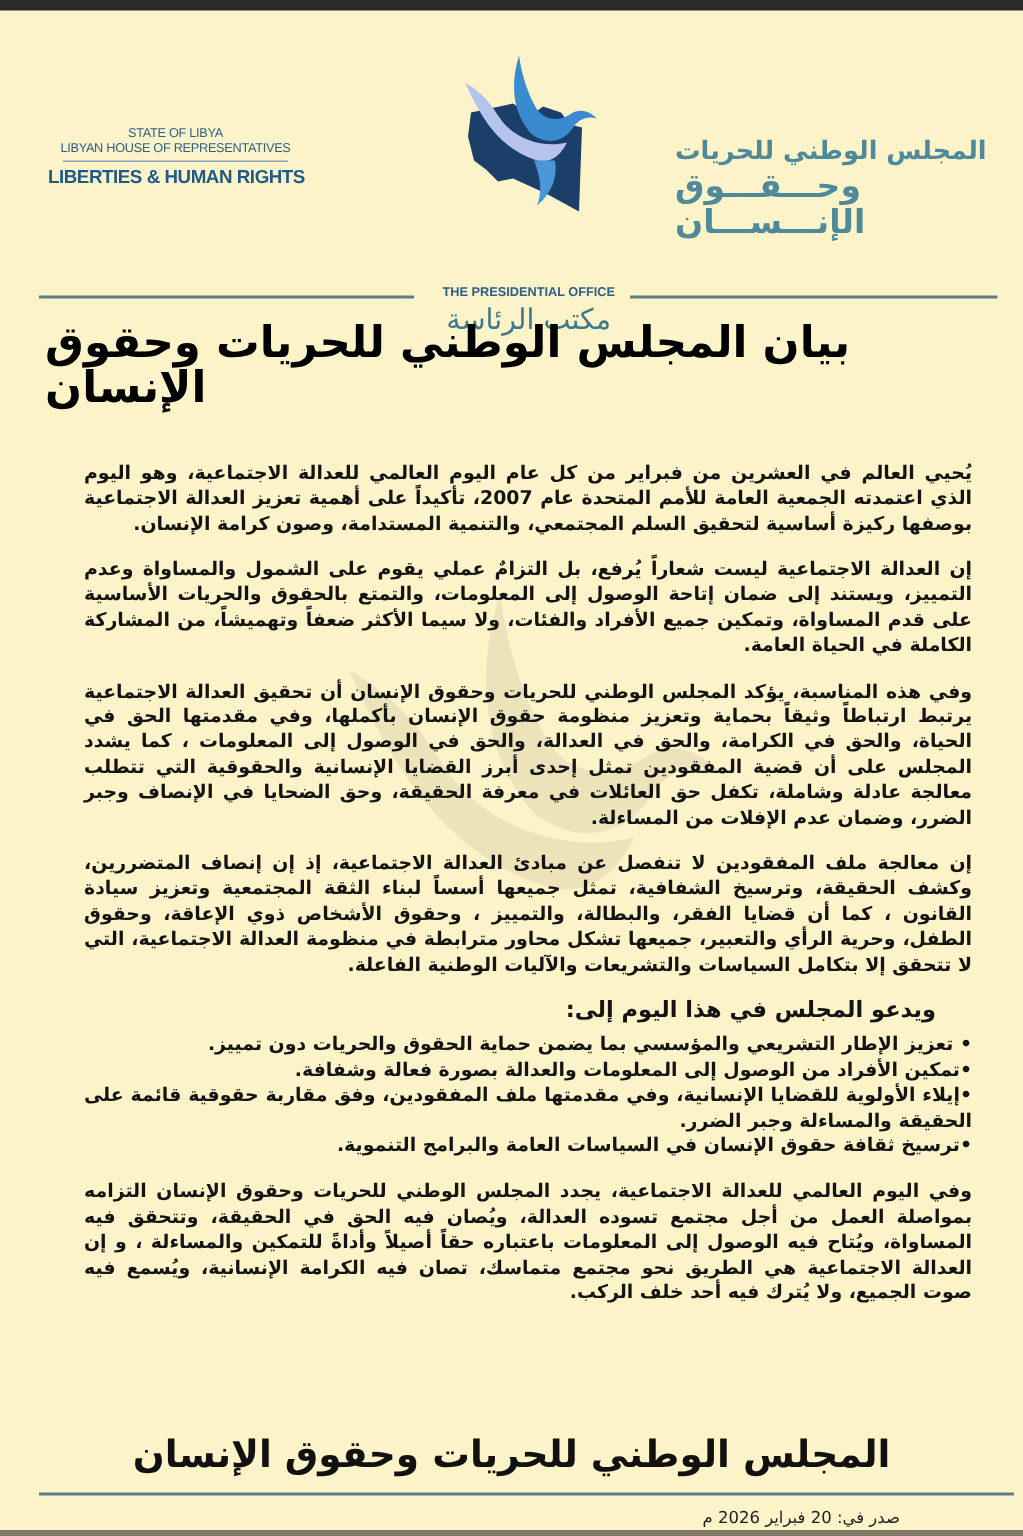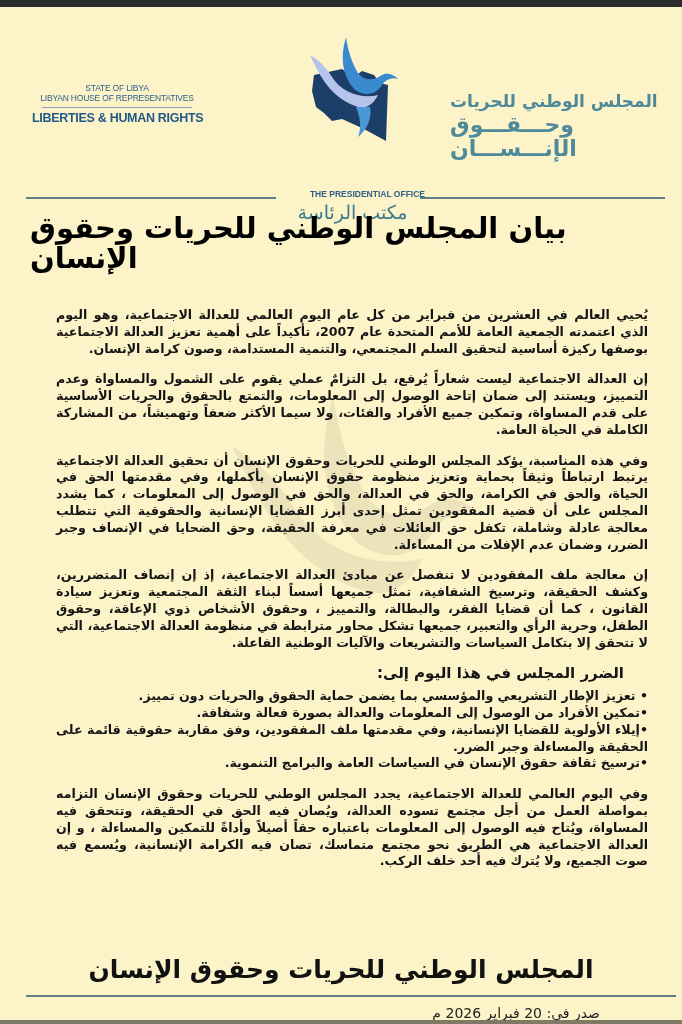--- a/index.html
+++ b/index.html
@@ -13,32 +13,32 @@
   .header { position:absolute; left:0; top:7px; width:682px; height:140px; }
   .en-block { position:absolute; left:22px; top:76px; width:190px; text-align:center; color:#1f5a87; }
   .en-small { font-family:"Liberation Sans", sans-serif; font-size:8.5px; line-height:10px; letter-spacing:-0.2px; color:#2c5f8a; }
   .en-rule { width:150px; height:1px; background:#8aa4b8; margin:4px auto 3px auto; }
   .en-big { font-family:"Liberation Sans", sans-serif; font-size:12.5px; font-weight:bold; line-height:14px; text-align:left; padding-left:10px; color:#1f5a87; letter-spacing:-0.3px; }
   .ar-block { position:absolute; right:22px; top:82px; width:210px; text-align:left; direction:rtl; color:#4f8a9a; font-weight:bold; }
   .ar-line1 { font-size:17px; line-height:24px; }
   .ar-line2 { font-size:22px; line-height:24px; letter-spacing:3px; }
   .logo { position:absolute; left:302px; top:30px; width:100px; height:110px; }
   .pres-ar { position:absolute; left:280px; top:150px; width:145px; text-align:center; direction:rtl; font-family:"DejaVu Serif", serif; font-size:19px; color:#3d7b8c;margin-top:44px; }
-  .pres-en { position:absolute; left:280px; top:182px; width:145px; text-align:right; font-family:"Liberation Sans", sans-serif; font-size:8.5px; font-weight:bold; color:#2c5f8a; }
+  .pres-en { position:absolute; left:280px; top:182px; width:145px; text-align:center; font-family:"Liberation Sans", sans-serif; font-size:8.5px; font-weight:bold; color:#2c5f8a; }
   .hrule-l { position:absolute; left:26px; top:190px; width:250px; height:2px; background:#5d7e88; }
   .hrule-r { position:absolute; left:420px; top:190px; width:245px; height:2px; background:#5d7e88; }
   .title { position:absolute; left:30px; top:213px; width:622px; text-align:left; direction:rtl; font-weight:bold; font-size:29px; line-height:30px; color:#000000; }
   .content { position:absolute; left:56px; top:295px; width:592px; direction:rtl; text-align:justify; color:#141414; font-weight:bold; font-size:12.6px; line-height:16.8px;margin-top:12px; }
   .content p { margin:0 0 14px 0; }
   .call-head { font-size:15px; margin:6px 24px 6px 0; }
   .bullets { margin:0 0 14px 0; padding:0; list-style:none; }
   .bullets li { margin:0; }
   .sig { position:absolute; left:30px; top:955px; width:622px; text-align:center; direction:rtl; font-weight:bold; font-size:25px; color:#111; }
   .footrule { position:absolute; left:26px; top:995px; width:650px; height:2px; background:#5d7e88; }
-  .footdate { position:absolute; left:300px; top:1005px; width:300px; text-align:right; direction:rtl; font-size:14px; color:#222; }
+  .footdate { position:absolute; left:300px; top:1005px; width:300px; text-align:right; direction:rtl; font-size:11px; color:#222; }
   .botbar { position:absolute; left:0; top:1020px; width:682px; height:4px; background:#7f7a66; }
   .watermark { position:absolute; left:210px; top:380px; width:280px; height:340px; opacity:0.06; }
 </style>
 </head>
 <body>
 
 <div class="topbar"></div>
 
 <div class="header">
   <div class="en-block">
@@ -74,21 +74,21 @@
 
 <div class="title">
   <div>بيان المجلس الوطني للحريات وحقوق الإنسان</div>
 </div>
 
 <div class="content">
   <p>يُحيي العالم في العشرين من فبراير من كل عام اليوم العالمي للعدالة الاجتماعية، وهو اليوم الذي اعتمدته الجمعية العامة للأمم المتحدة عام 2007، تأكيداً على أهمية تعزيز العدالة الاجتماعية بوصفها ركيزة أساسية لتحقيق السلم المجتمعي، والتنمية المستدامة، وصون كرامة الإنسان.</p>
   <p>إن العدالة الاجتماعية ليست شعاراً يُرفع، بل التزامٌ عملي يقوم على الشمول والمساواة وعدم التمييز، ويستند إلى ضمان إتاحة الوصول إلى المعلومات، والتمتع بالحقوق والحريات الأساسية على قدم المساواة، وتمكين جميع الأفراد والفئات، ولا سيما الأكثر ضعفاً وتهميشاً، من المشاركة الكاملة في الحياة العامة.</p>
   <p>وفي هذه المناسبة، يؤكد المجلس الوطني للحريات وحقوق الإنسان أن تحقيق العدالة الاجتماعية يرتبط ارتباطاً وثيقاً بحماية وتعزيز منظومة حقوق الإنسان بأكملها، وفي مقدمتها الحق في الحياة، والحق في الكرامة، والحق في العدالة، والحق في الوصول إلى المعلومات ، كما يشدد المجلس على أن قضية المفقودين تمثل إحدى أبرز القضايا الإنسانية والحقوقية التي تتطلب معالجة عادلة وشاملة، تكفل حق العائلات في معرفة الحقيقة، وحق الضحايا في الإنصاف وجبر الضرر، وضمان عدم الإفلات من المساءلة.</p>
   <p>إن معالجة ملف المفقودين لا تنفصل عن مبادئ العدالة الاجتماعية، إذ إن إنصاف المتضررين، وكشف الحقيقة، وترسيخ الشفافية، تمثل جميعها أسساً لبناء الثقة المجتمعية وتعزيز سيادة القانون ، كما أن قضايا الفقر، والبطالة، والتمييز ، وحقوق الأشخاص ذوي الإعاقة، وحقوق الطفل، وحرية الرأي والتعبير، جميعها تشكل محاور مترابطة في منظومة العدالة الاجتماعية، التي لا تتحقق إلا بتكامل السياسات والتشريعات والآليات الوطنية الفاعلة.</p>
-  <div class="call-head">الضرر المجلس في هذا اليوم إلى:</div>
+  <div class="call-head">ويدعو المجلس في هذا اليوم إلى:</div>
   <ul class="bullets">
     <li>• تعزيز الإطار التشريعي والمؤسسي بما يضمن حماية الحقوق والحريات دون تمييز.</li>
     <li>•تمكين الأفراد من الوصول إلى المعلومات والعدالة بصورة فعالة وشفافة.</li>
     <li>•إيلاء الأولوية للقضايا الإنسانية، وفي مقدمتها ملف المفقودين، وفق مقاربة حقوقية قائمة على الحقيقة والمساءلة وجبر الضرر.</li>
     <li>•ترسيخ ثقافة حقوق الإنسان في السياسات العامة والبرامج التنموية.</li>
   </ul>
   <p>وفي اليوم العالمي للعدالة الاجتماعية، يجدد المجلس الوطني للحريات وحقوق الإنسان التزامه بمواصلة العمل من أجل مجتمع تسوده العدالة، ويُصان فيه الحق في الحقيقة، وتتحقق فيه المساواة، ويُتاح فيه الوصول إلى المعلومات باعتباره حقاً أصيلاً وأداةً للتمكين والمساءلة ، و إن العدالة الاجتماعية هي الطريق نحو مجتمع متماسك، تصان فيه الكرامة الإنسانية، ويُسمع فيه صوت الجميع، ولا يُترك فيه أحد خلف الركب.</p>
 </div>
 
 <div class="sig">المجلس الوطني للحريات وحقوق الإنسان</div>

